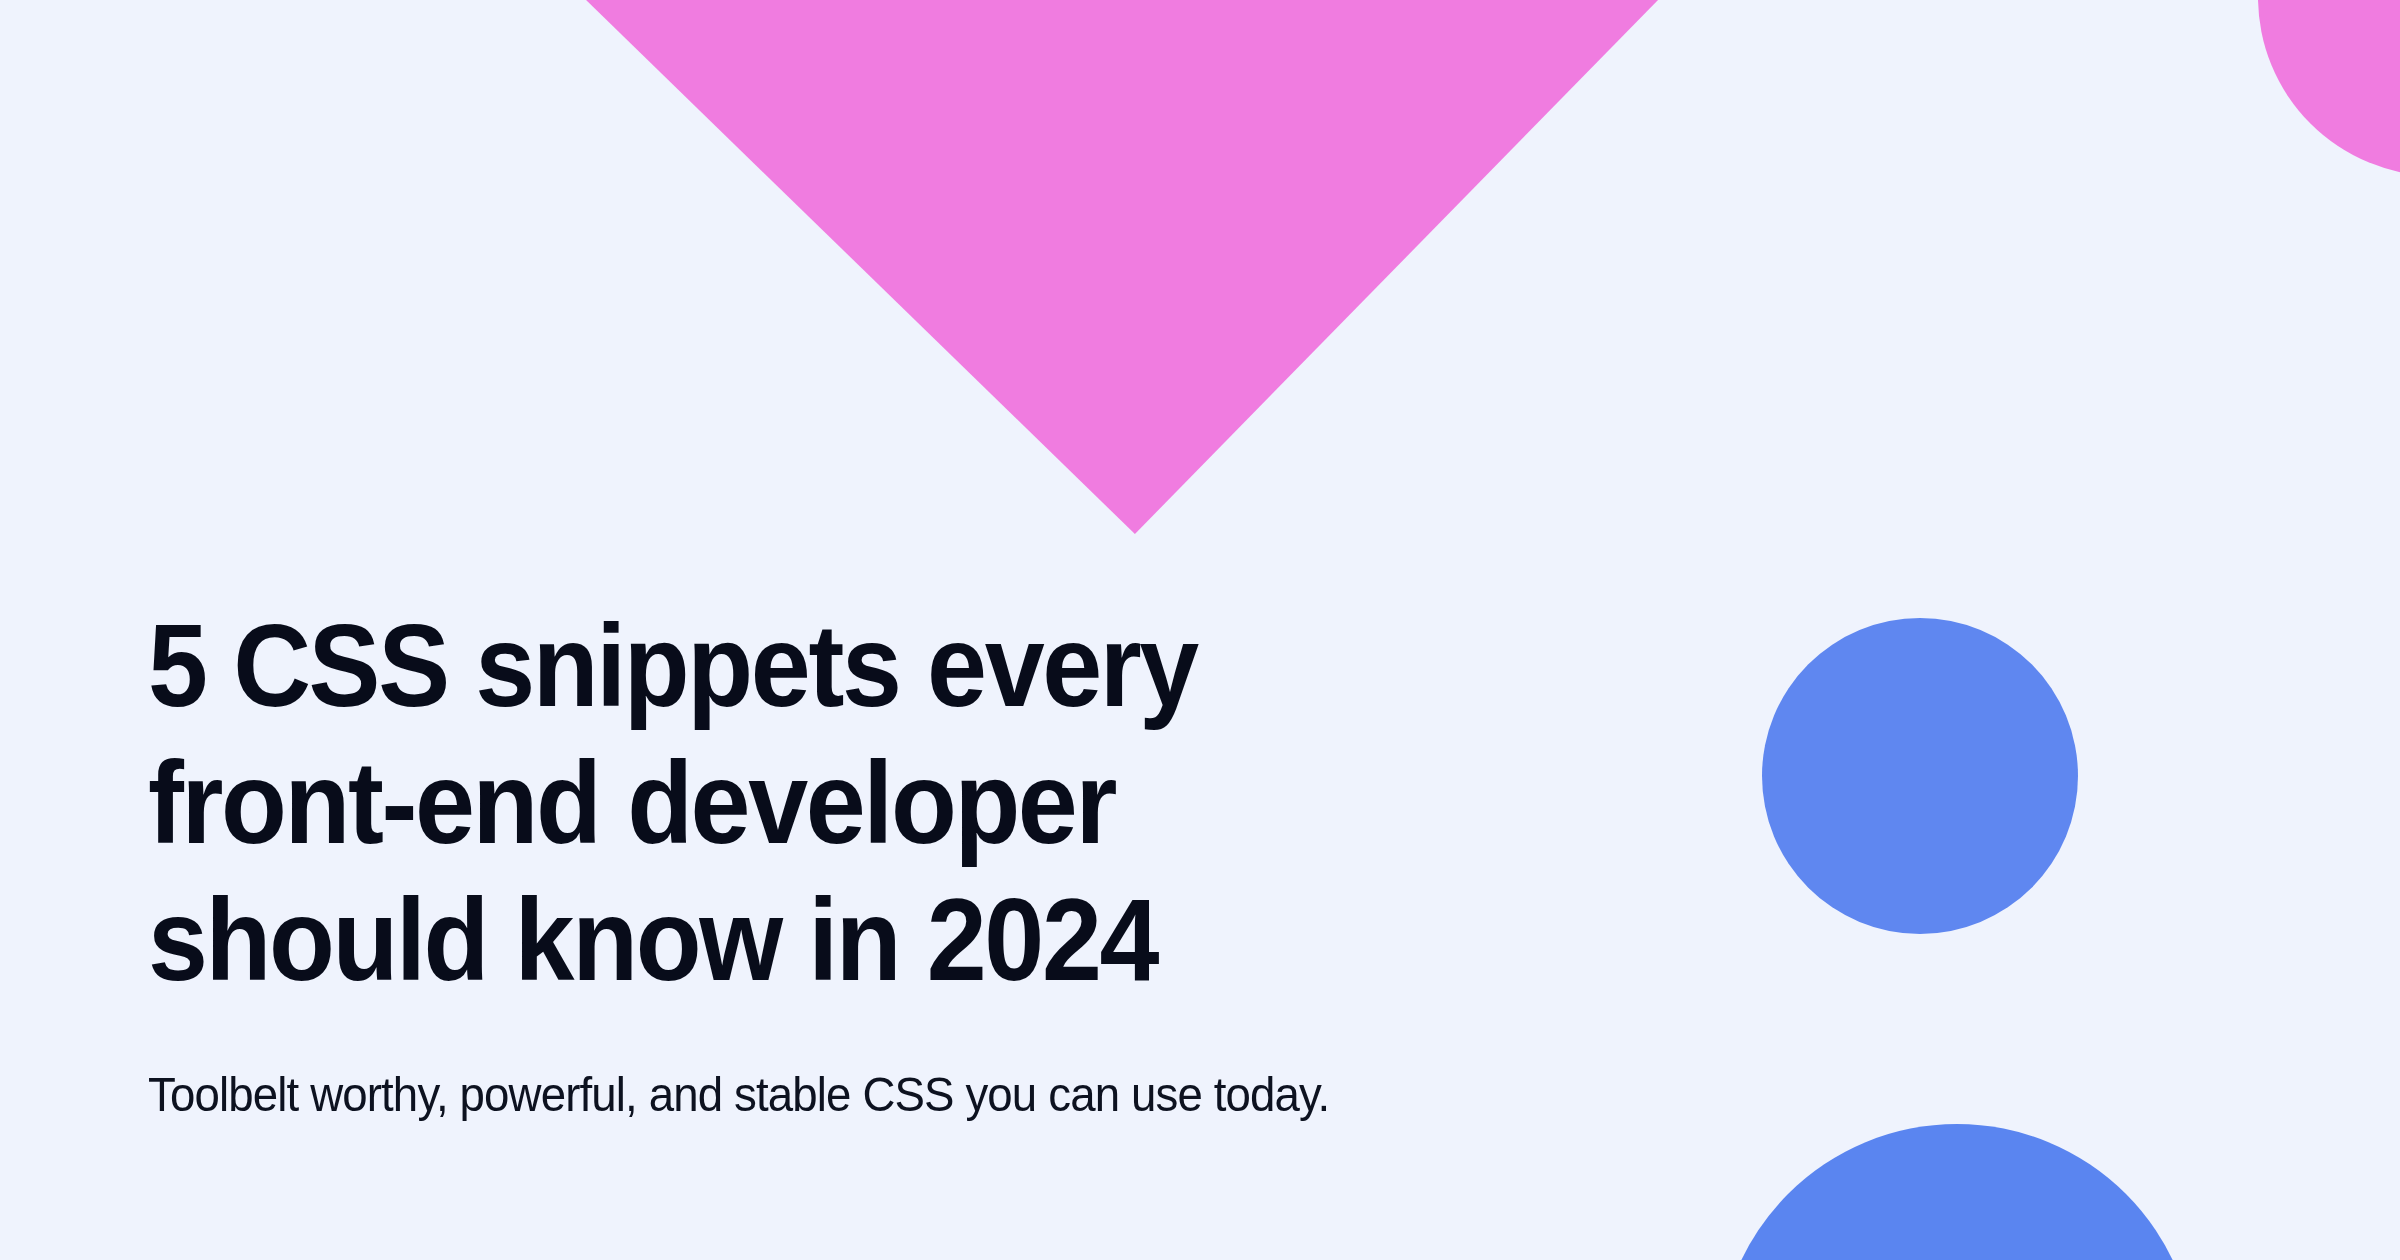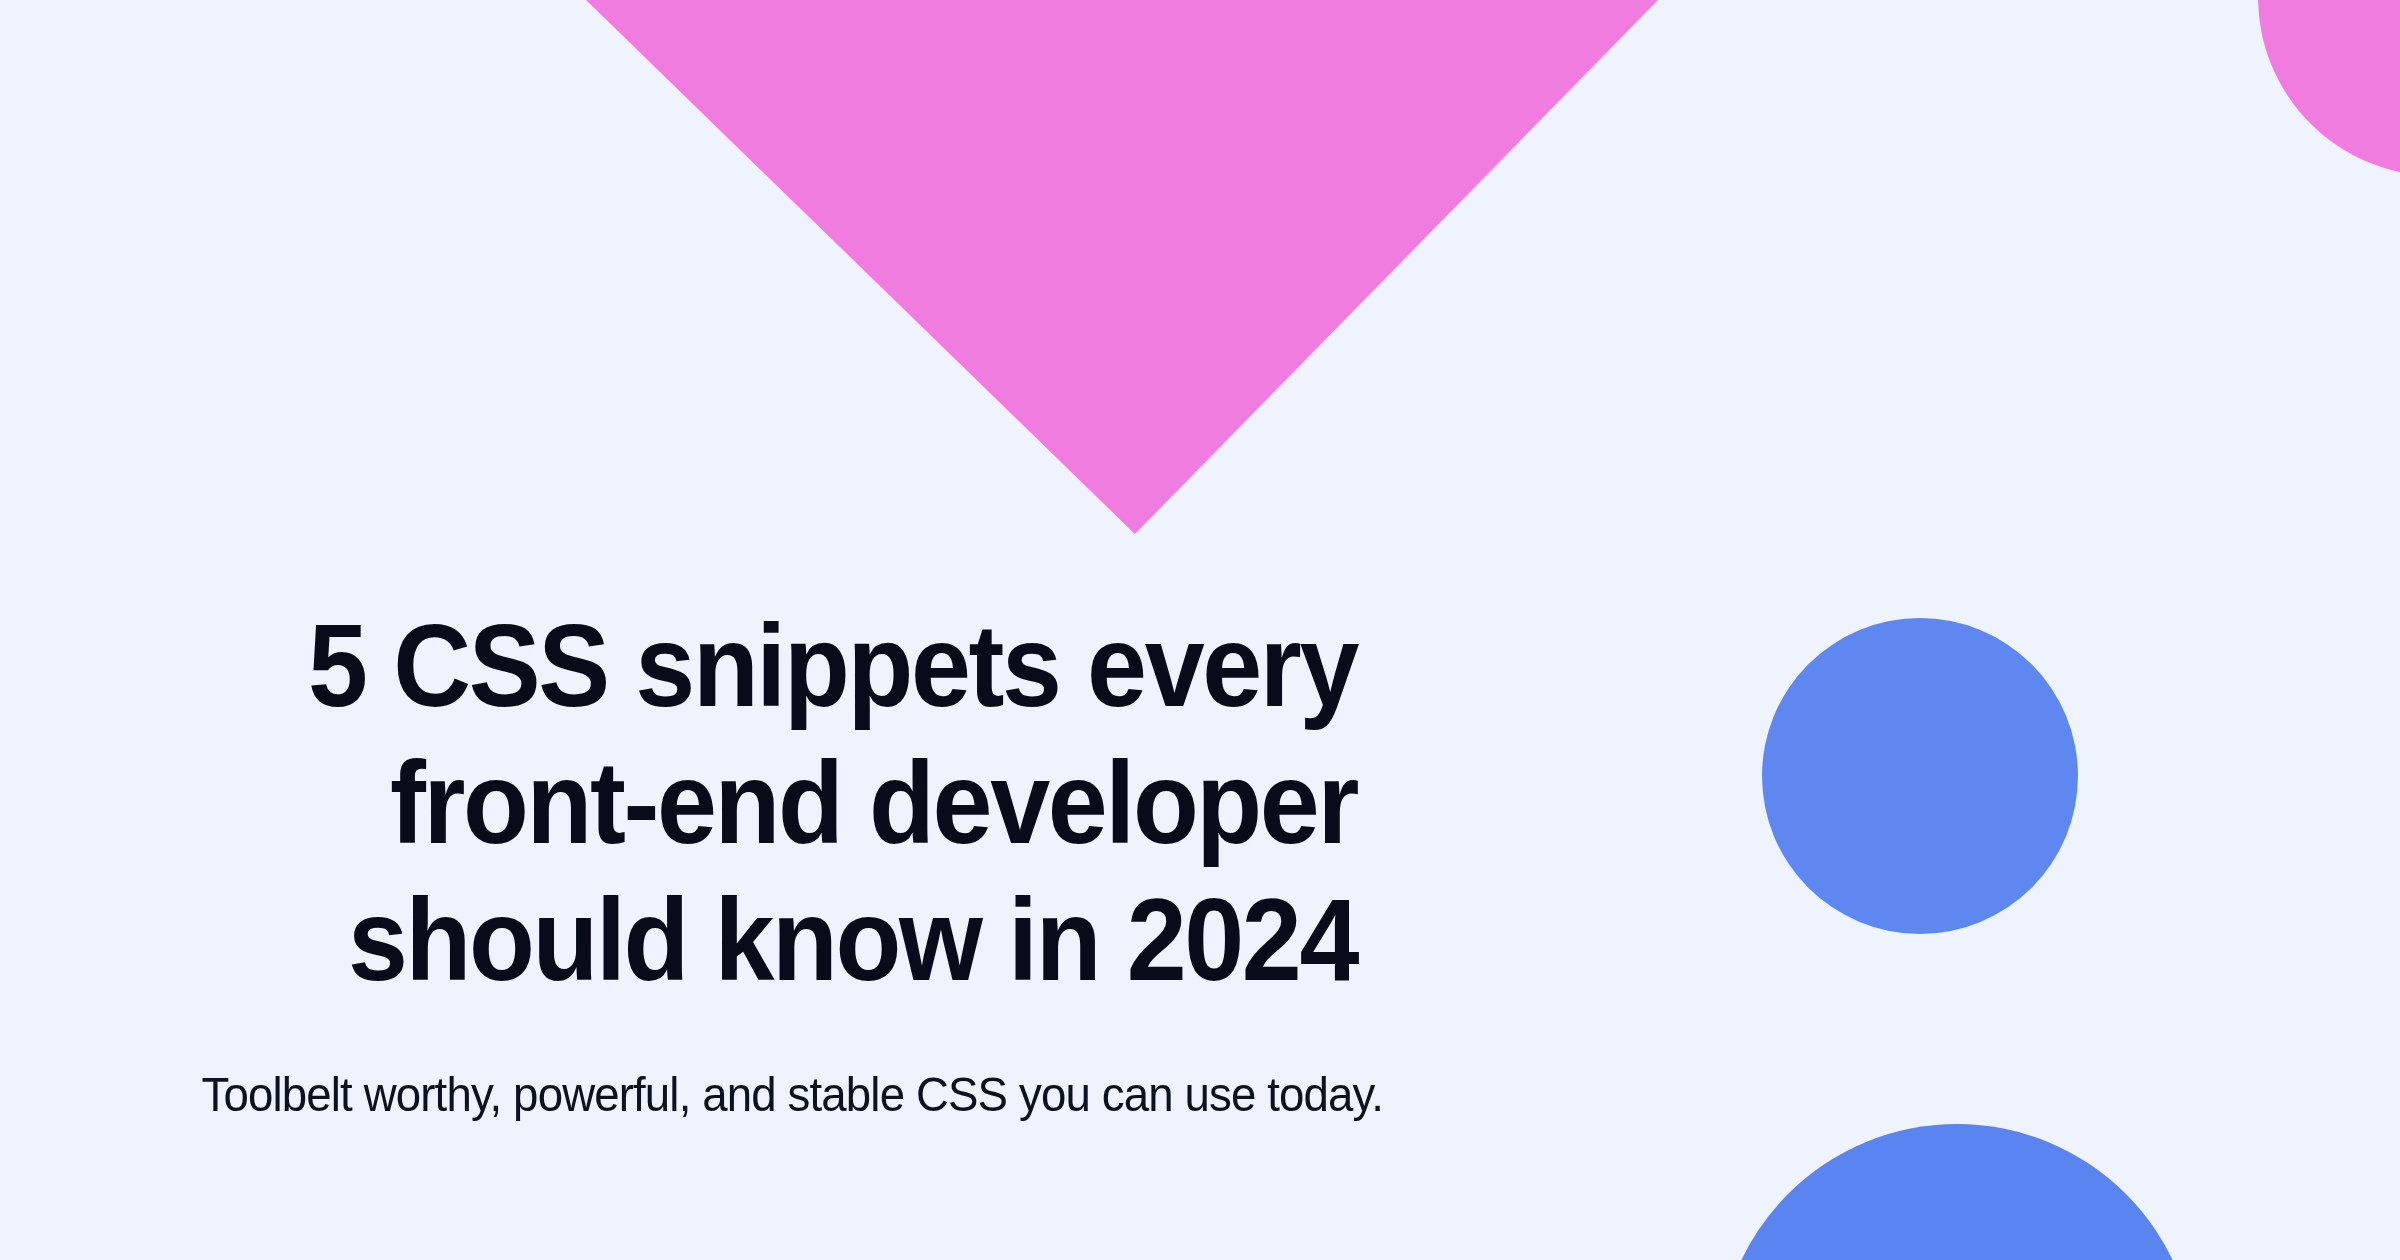--- a/index.html
+++ b/index.html
@@ -15,21 +15,20 @@
     font-family: "Liberation Sans", sans-serif;
   }
 
   
   #hero-card {
     position: relative;
     width: 2400px;
     height: 1260px;
     background: #eff3fd;
     overflow: hidden;
-    text-align: right;
   }
 
   
   .shape {
     position: absolute;
     pointer-events: none;
   }
 
   
   #shape-triangle-pink {

